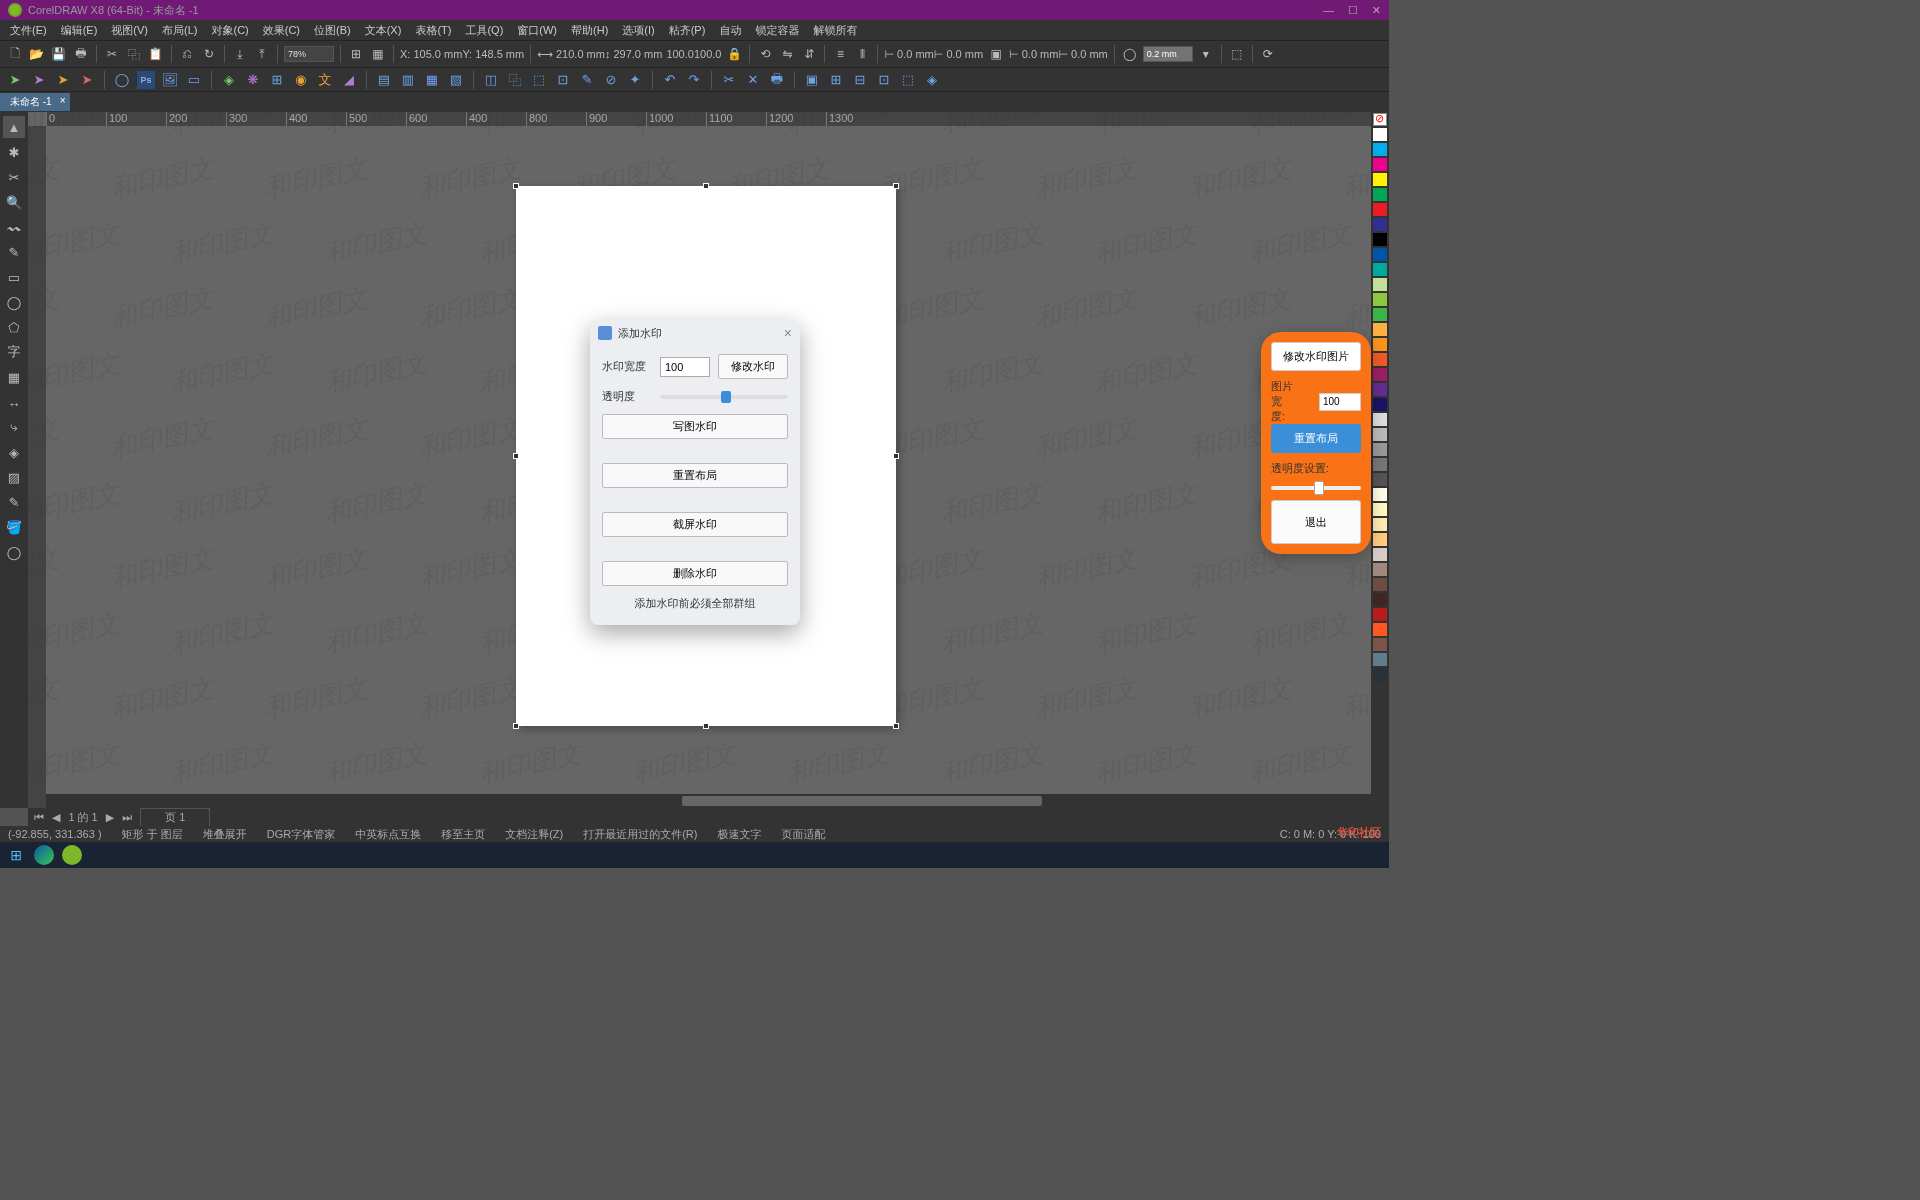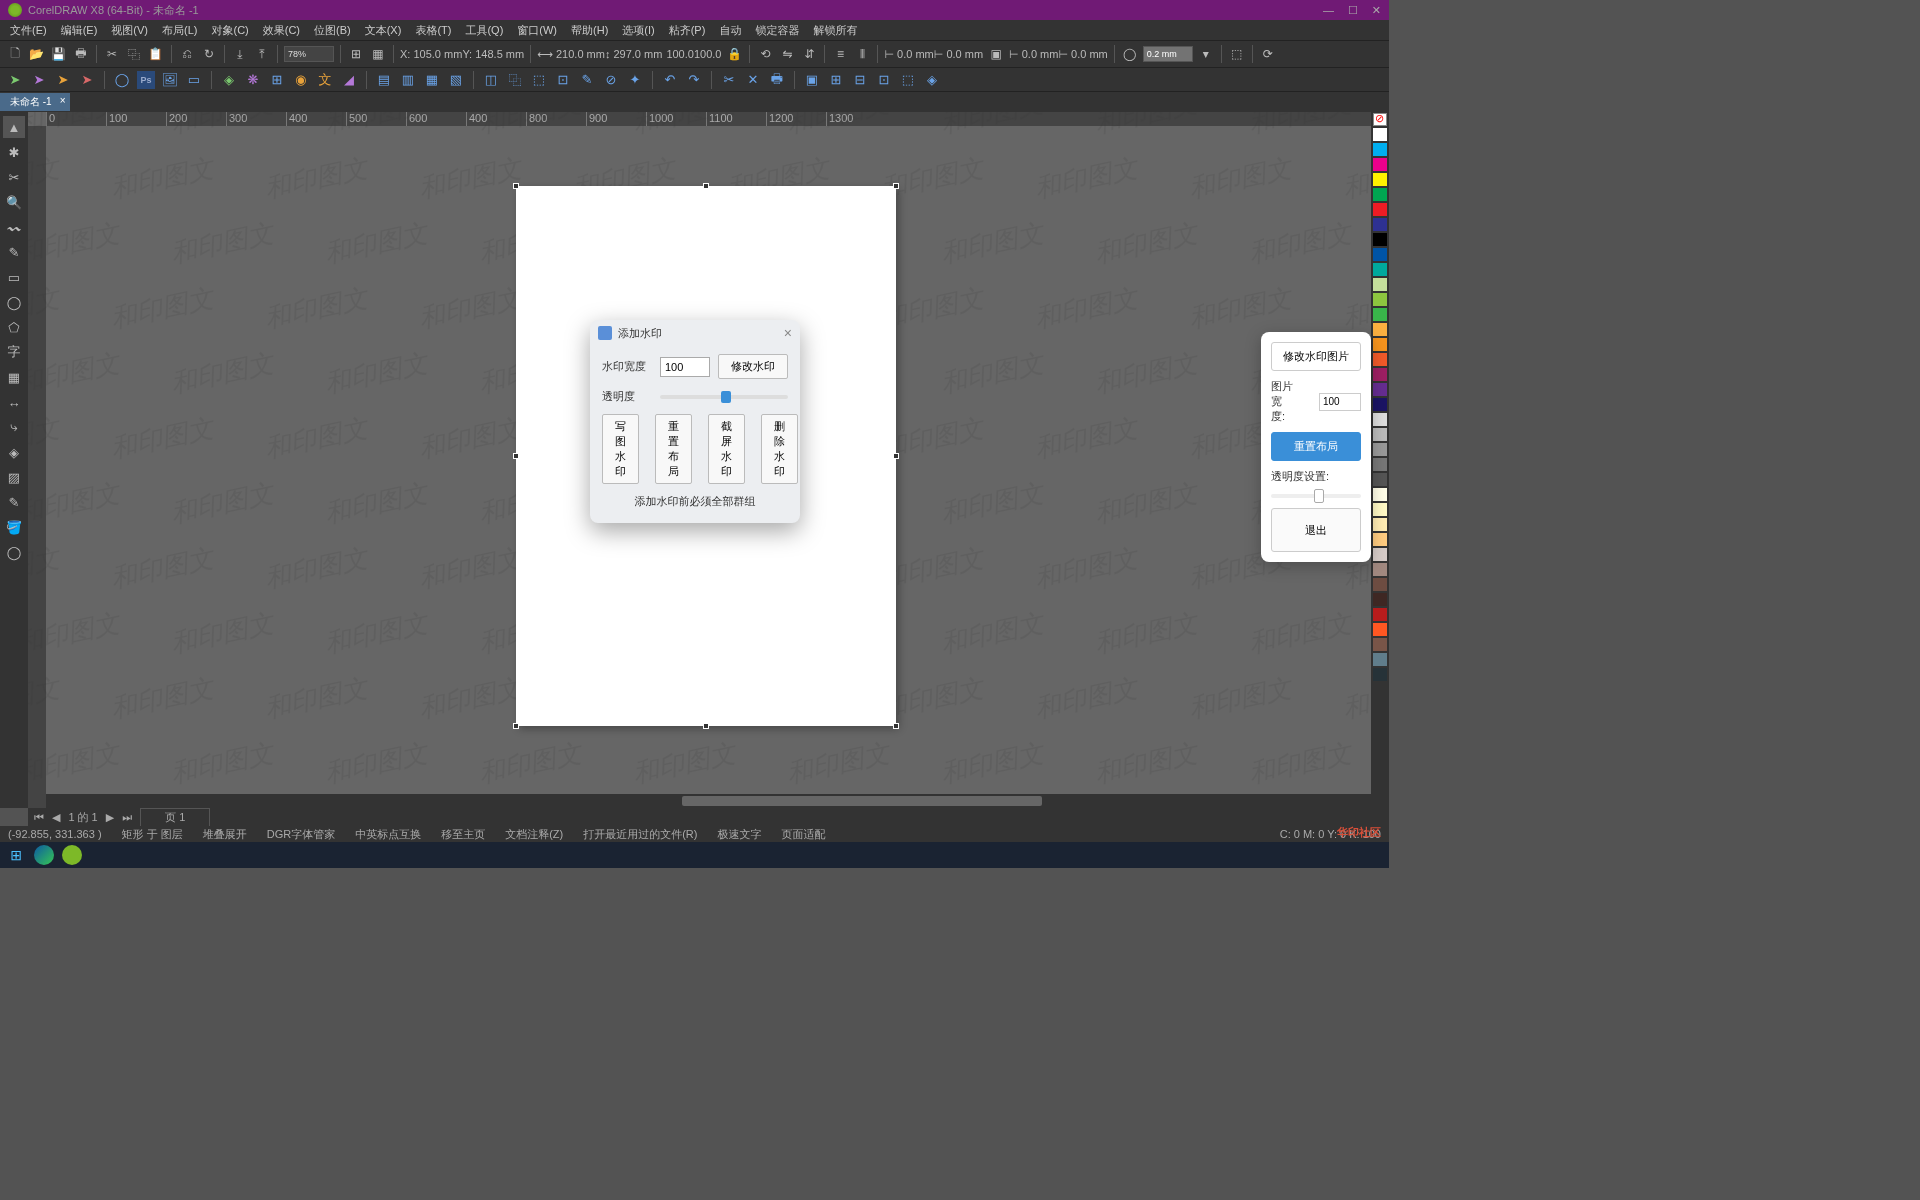--- a/index.html
+++ b/index.html
@@ -51,28 +51,28 @@
 .taskbar .tico{width:20px;height:20px;border-radius:3px;display:flex;align-items:center;justify-content:center;font-size:14px}
 .dialog{position:absolute;left:590px;top:320px;width:210px;background:#eceef1;border-radius:8px;box-shadow:0 8px 24px rgba(0,0,0,0.35);padding:0;z-index:100}
 .dialog .dlg-title{height:26px;display:flex;align-items:center;padding:0 8px;font-size:11px;color:#333}
 .dialog .dlg-title .dlg-ico{width:14px;height:14px;background:#5a8fd8;border-radius:2px;margin-right:6px}
 .dialog .dlg-close{margin-left:auto;color:#888;cursor:pointer;font-size:14px}
 .dialog .dlg-body{padding:8px 12px 14px}
 .dialog .row{display:flex;align-items:center;margin-bottom:10px;gap:8px}
 .dialog label{font-size:11px;color:#333;width:50px}
 .dialog input[type=text]{width:50px;height:20px;border:1px solid #aaa;padding:0 4px;font-size:11px;background:#fff}
 .dialog .btn{border:1px solid #bbb;background:#f8f8f8;padding:4px 12px;font-size:11px;cursor:pointer;border-radius:2px}
-.dialog .btn-grid{display:grid;grid-template-columns:1fr 1fr 1fr 1fr;gap:16px;margin-top:6px}
+.dialog .btn-grid{display:grid;grid-template-columns:1fr;gap:24px;margin-top:6px}
 .dialog .slider{flex:1;height:4px;background:#ddd;position:relative;border-radius:2px}
 .dialog .slider .sthumb{position:absolute;left:48%;top:-4px;width:10px;height:12px;background:#3a8fd8;border-radius:2px}
 .dialog .note{text-align:center;font-size:11px;color:#333;margin-top:10px}
-.side-panel{position:absolute;right:18px;top:332px;width:110px;background:#ffffff;border-radius:8px;box-shadow:0 4px 16px rgba(0,0,0,0.25);padding:10px;z-index:90}
+.side-panel{position:absolute;right:18px;top:332px;width:110px;background:#f97316;border-radius:20px;box-shadow:0 4px 16px rgba(0,0,0,0.25);padding:10px;z-index:90}
 .side-panel .sbtn{display:block;width:100%;border:1px solid #ccc;background:#fff;padding:6px 0;text-align:center;font-size:11px;margin-bottom:8px;cursor:pointer;border-radius:3px}
 .side-panel .sbtn.blue{background:#3a8fd8;color:#fff;border-color:#3a8fd8}
-.side-panel .srow{display:flex;align-items:center;gap:24px;margin-bottom:8px;font-size:11px;color:#333}
+.side-panel .srow{display:flex;align-items:center;gap:24px;margin-bottom:0;font-size:11px;color:#333}
 .side-panel .srow input{width:42px;height:18px;border:1px solid #ccc;padding:0 3px;font-size:10px}
 .side-panel .sslider{height:4px;background:#eee;position:relative;margin:10px 0;border-radius:2px}
 .side-panel .sslider .sst{position:absolute;left:48%;top:-5px;width:10px;height:14px;background:#fff;border:1px solid #aaa;border-radius:2px}
 .side-panel .big-btn{width:100%;height:44px;border:1px solid #ccc;background:#fafafa;font-size:11px;cursor:pointer;border-radius:3px}
 .brand{position:absolute;right:8px;bottom:28px;color:#d8503a;font-size:11px;font-weight:bold;z-index:200}
 </style>
 </head>
 <body>
 
 <div class="titlebar">

